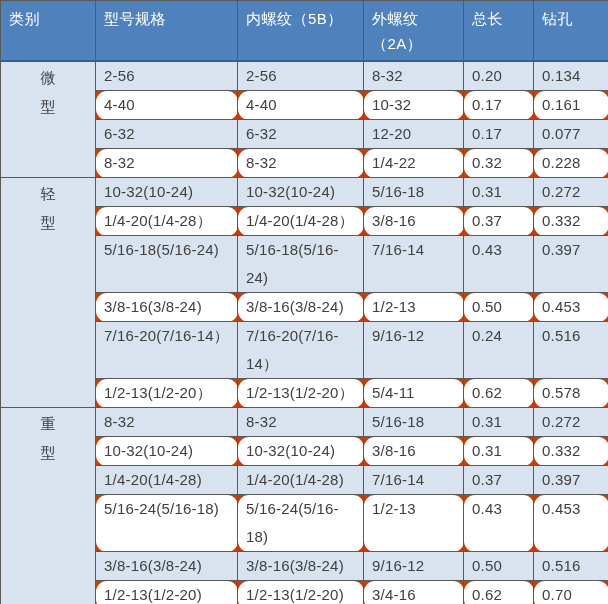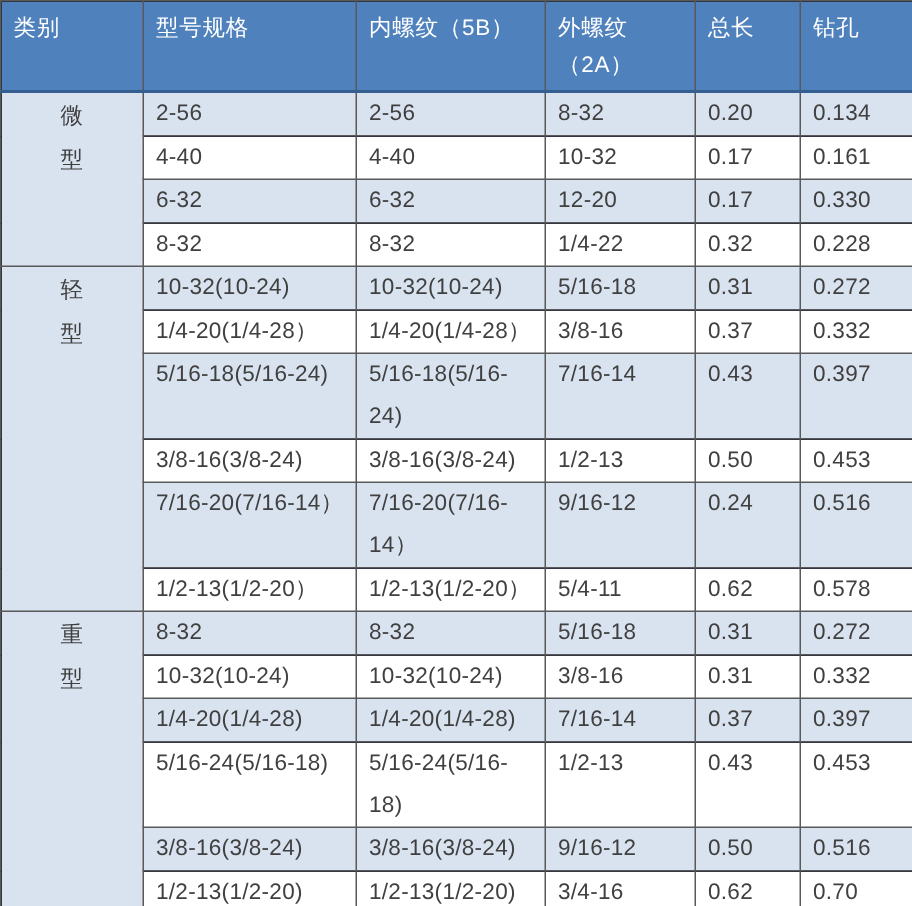--- a/index.html
+++ b/index.html
@@ -5,21 +5,21 @@
   html, body {
     margin: 0;
     padding: 0;
     background: #ffffff;
     font-family: "Liberation Sans", "DejaVu Sans", sans-serif;
   }
   #viewport {
     width: 608px;
     height: 604px;
     overflow: hidden;
-    background: #0f172a;
+    background: #c2410c;
   }
   table {
     border-collapse: collapse;
     table-layout: fixed;
     width: 608px;
     font-size: 15px;
     color: #404040;
   }
   th, td {
     border: 1px solid #595959;
@@ -35,21 +35,21 @@
     color: #ffffff;
     font-weight: normal;
     text-align: left;
     height: 54px;
     padding-top: 5px;
     line-height: 25px;
     border-bottom: 2px solid #365F91;
     letter-spacing: 0.5px;
   }
   tbody tr.band td { background: #D9E3F0; }
-  tbody tr.plain td { background: #ffffff; }
+  tbody tr.plain td { background: #ffffff; border-radius: 11px; }
   tbody td.cat {
     background: #D9E3F0 !important;
     text-align: center;
     white-space: pre-line;
     line-height: 29px;
     padding-top: 1px;
   }
 </style>
 </head>
 <body>
@@ -89,21 +89,21 @@
           <td>4-40</td>
           <td>10-32</td>
           <td>0.17</td>
           <td>0.161</td>
         </tr>
         <tr class="band">
           <td>6-32</td>
           <td>6-32</td>
           <td>12-20</td>
           <td>0.17</td>
-          <td>0.330</td>
+          <td>0.077</td>
         </tr>
         <tr class="plain">
           <td>8-32</td>
           <td>8-32</td>
           <td>1/4-22</td>
           <td>0.32</td>
           <td>0.228</td>
         </tr>
         <tr class="band">
           <td class="cat" rowspan="6">轻

